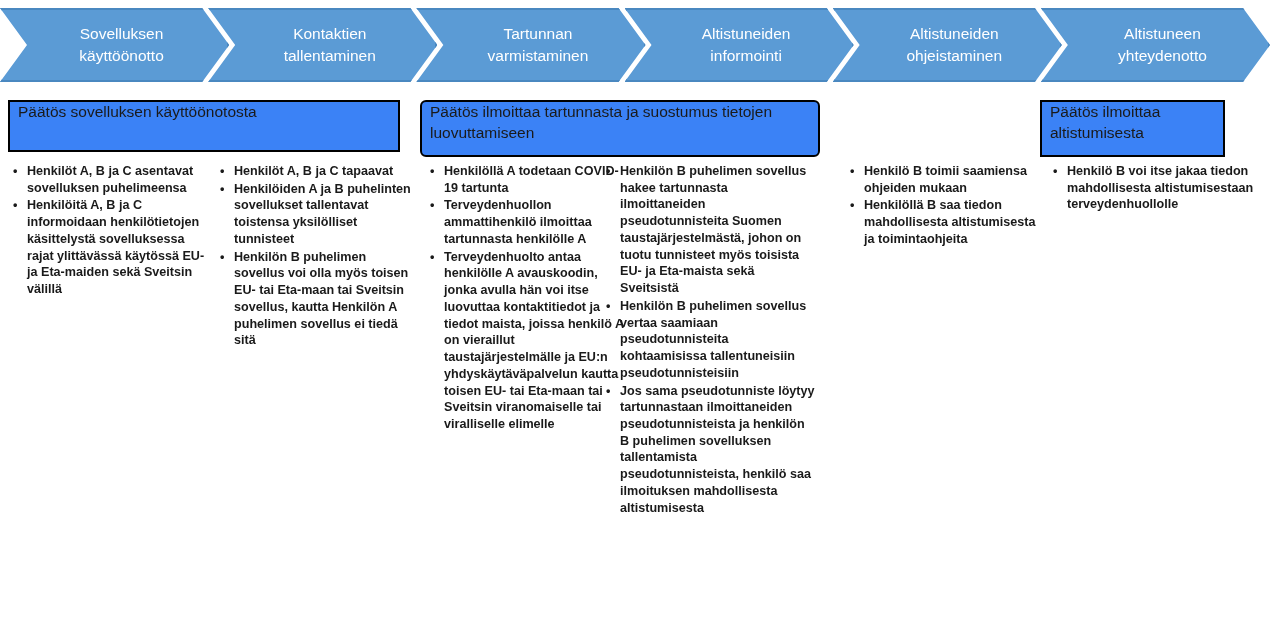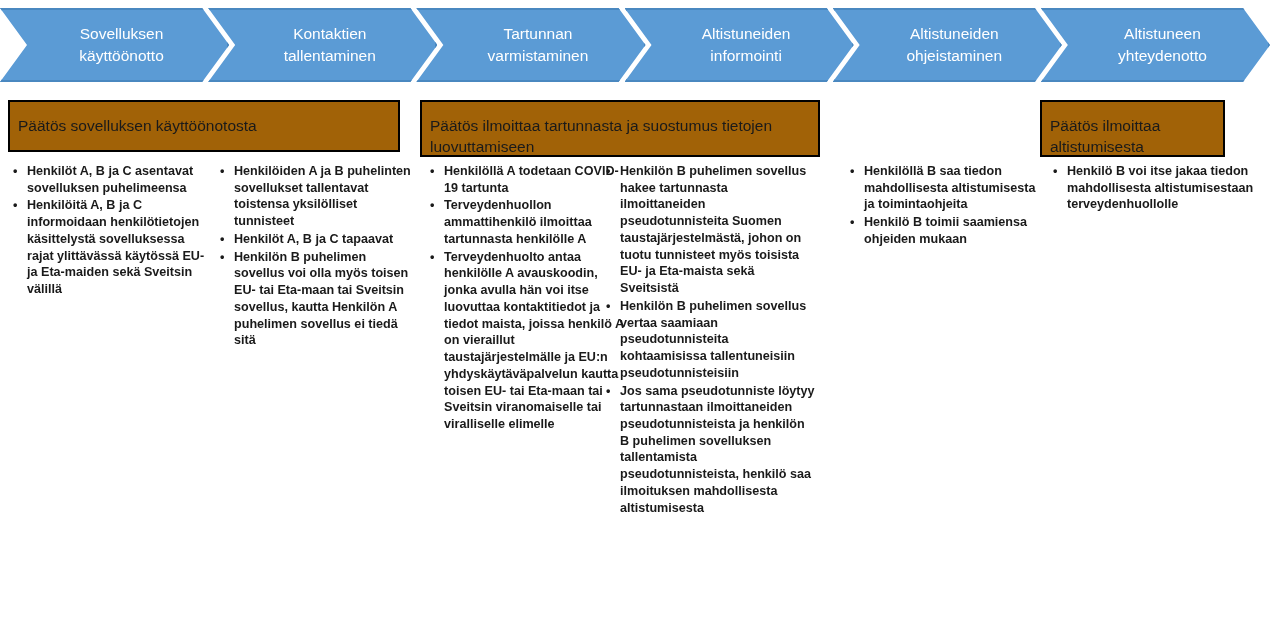--- a/index.html
+++ b/index.html
@@ -13,24 +13,24 @@
     background:#5b9bd5;
     clip-path:polygon(0 0, calc(100% - 27px) 0, 100% 50%, calc(100% - 27px) 100%, 0 100%, 27px 50%);
     display:flex; align-items:center; justify-content:center;
     box-shadow: inset 0 0 0 2px #4a88c0;
   }
   .chevron:first-child { margin-left:0; }
   .chevron .step-label { color:#ffffff; font-size:15.5px; line-height:1.4; text-align:center;
     width:130px; padding-left:14px; }
 
   
-  .decision-box { position:absolute; border:2px solid #000; background:#a16207;
-    font-size:15.5px; line-height:1.35; padding:14px 10px 4px 8px; }
+  .decision-box { position:absolute; border:2px solid #000; background:#3b82f6;
+    font-size:15.5px; line-height:1.35; padding:0 10px 4px 8px; }
   .box-1 { left:8px;    top:100px; width:392px; height:52px; }
-  .box-2 { left:420px;  top:100px; width:400px; height:57px; }
+  .box-2 { left:420px;  top:100px; width:400px; height:57px;border-radius:6px; }
   .box-3 { left:1040px; top:100px; width:185px; height:57px; }
 
   
   .col { position:absolute; top:163px; font-size:12.6px; line-height:1.33; }
   .col-1 { left:10px;   width:200px; }
   .col-2 { left:217px;  width:200px; }
   .col-3 { left:427px;  width:200px; }
   .col-4 { left:603px;  width:212px; }
   .col-5 { left:847px;  width:196px; }
   .col-6 { left:1050px; width:208px; }
@@ -77,22 +77,22 @@
 
   <div class="col col-1">
     <ul class="bullets">
       <li>Henkilöt A, B ja C asentavat sovelluksen puhelimeensa</li>
       <li class="b">Henkilöitä  A, B ja C informoidaan henkilötietojen käsittelystä sovelluksessa rajat ylittävässä käytössä EU- ja Eta-maiden sekä Sveitsin välillä</li>
     </ul>
   </div>
 
   <div class="col col-2">
     <ul class="bullets">
+      <li>Henkilöt A, B ja C tapaavat</li>
       <li>Henkilöiden A ja B puhelinten sovellukset tallentavat toistensa yksilölliset tunnisteet</li>
-      <li>Henkilöt A, B ja C tapaavat</li>
       <li class="b">Henkilön B puhelimen sovellus voi olla myös toisen EU- tai Eta-maan tai Sveitsin sovellus, kautta Henkilön A puhelimen sovellus ei tiedä sitä</li>
     </ul>
   </div>
 
   <div class="col col-3">
     <ul class="bullets">
       <li>Henkilöllä A todetaan COVID-19 tartunta</li>
       <li>Terveydenhuollon ammattihenkilö ilmoittaa tartunnasta henkilölle A</li>
       <li class="b">Terveydenhuolto antaa henkilölle A avauskoodin, jonka avulla hän voi itse luovuttaa kontaktitiedot ja tiedot maista, joissa henkilö A on vieraillut taustajärjestelmälle ja EU:n yhdyskäytäväpalvelun kautta toisen EU- tai Eta-maan tai Sveitsin viranomaiselle tai viralliselle elimelle</li>
     </ul>
@@ -101,22 +101,22 @@
   <div class="col col-4">
     <ul class="bullets">
       <li class="b">Henkilön B puhelimen sovellus hakee tartunnasta ilmoittaneiden pseudotunnisteita Suomen taustajärjestelmästä, johon on tuotu tunnisteet myös toisista EU- ja Eta-maista sekä Sveitsistä</li>
       <li>Henkilön B puhelimen sovellus vertaa saamiaan pseudotunnisteita kohtaamisissa tallentuneisiin pseudotunnisteisiin</li>
       <li>Jos sama pseudotunniste löytyy tartunnastaan ilmoittaneiden pseudotunnisteista ja henkilön B puhelimen sovelluksen tallentamista pseudotunnisteista, henkilö saa ilmoituksen mahdollisesta altistumisesta</li>
     </ul>
   </div>
 
   <div class="col col-5">
     <ul class="bullets">
+      <li>Henkilö B toimii saamiensa ohjeiden mukaan</li>
       <li>Henkilöllä B saa tiedon mahdollisesta altistumisesta ja toimintaohjeita</li>
-      <li>Henkilö B toimii saamiensa ohjeiden mukaan</li>
     </ul>
   </div>
 
   <div class="col col-6">
     <ul class="bullets">
       <li>Henkilö B voi itse jakaa tiedon mahdollisesta altistumisestaan terveydenhuollolle</li>
     </ul>
   </div>
 
 </div>

